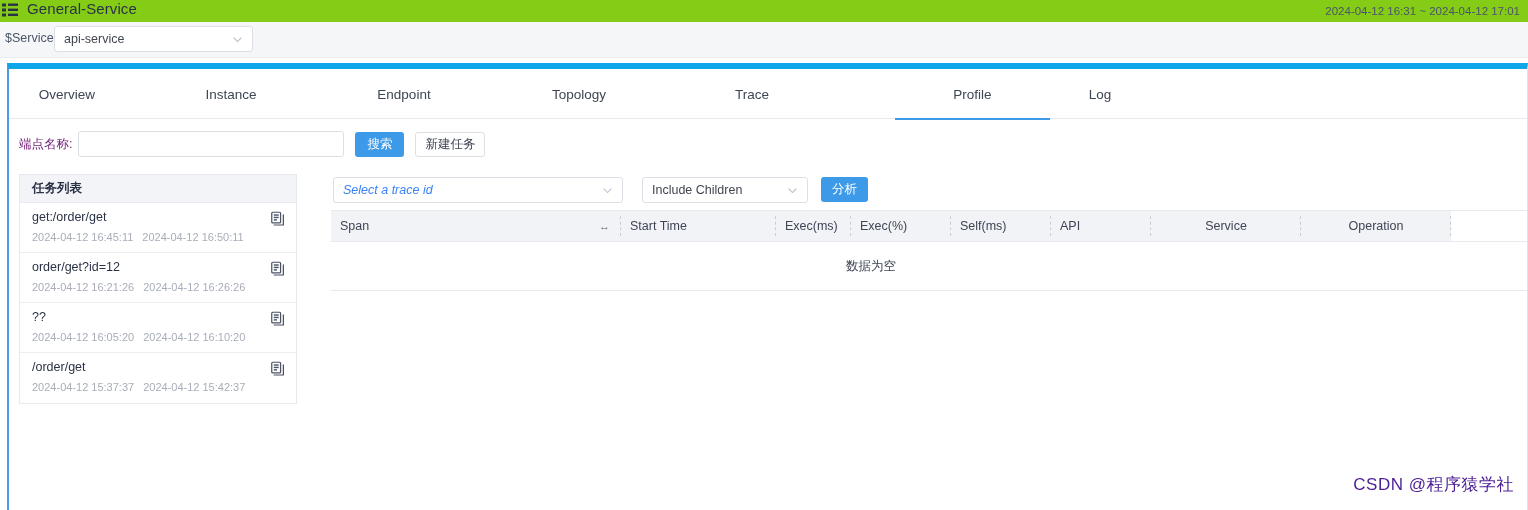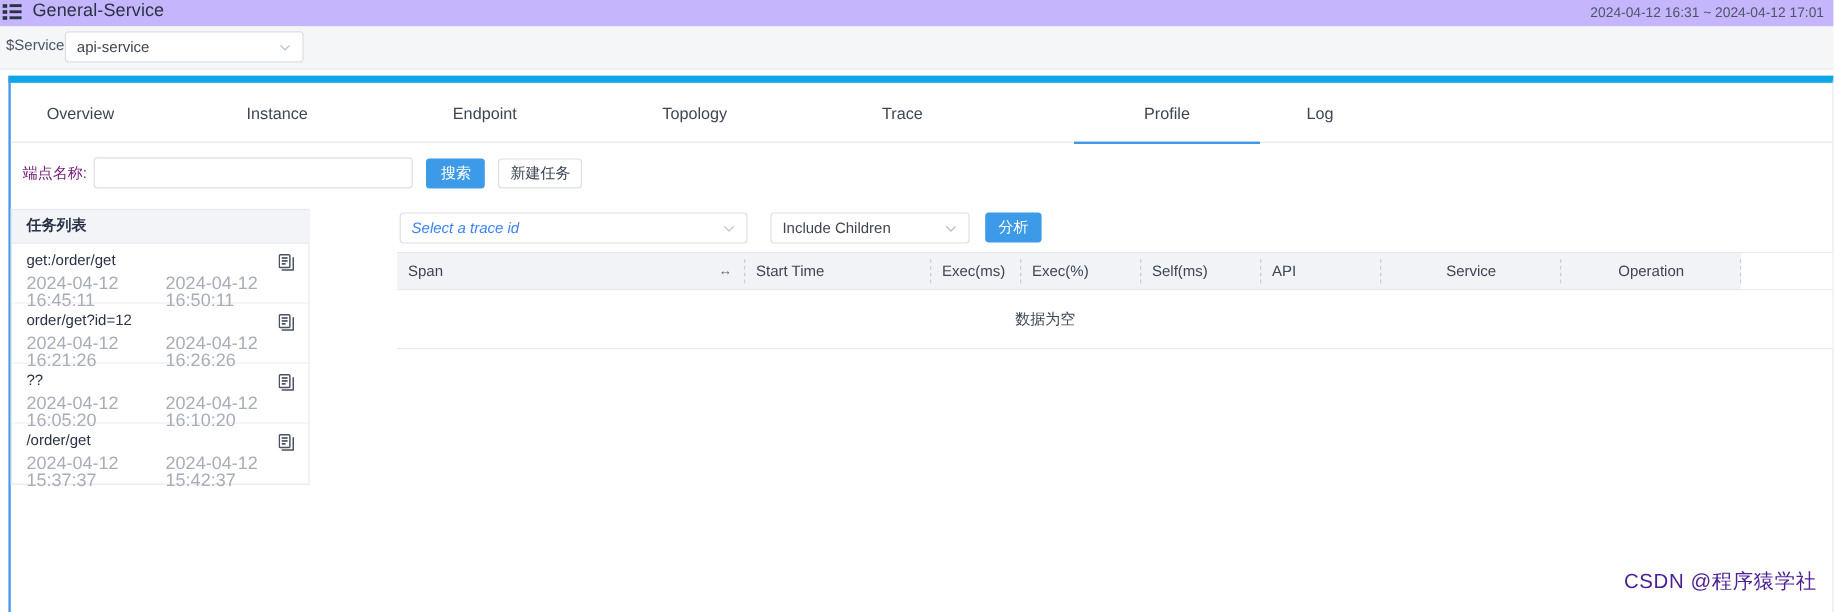--- a/index.html
+++ b/index.html
@@ -8,21 +8,21 @@
     width: 1528px; height: 510px;
     background: #ffffff;
     font-family: "Liberation Sans", "DejaVu Sans", sans-serif;
     overflow: hidden;
   }
   #app { position: relative; width: 1528px; height: 510px; background:#fff; }
 
   
   .topbar {
     position: absolute; left: 0; top: 0; width: 1528px; height: 22px;
-    background: #c4b5fd;
+    background: #84cc16;
     display: flex; align-items: center;
   }
   .menu-icon {
     position: absolute; left: -2px; top: 1px;
     width: 30px; height: 18px;
     display: flex; align-items: center; justify-content: center;
     color: #2b3245;
   }
   .menu-icon svg { display:block; }
   .topbar-title {
@@ -110,22 +110,22 @@
   .btn-default {
     margin-left: 11px;
     height: 25px; min-width: 68px; padding: 0 9px;
     background: #fff; border: 1px solid #dcdfe6; border-radius: 3px;
     color: #3e4554; font-size: 12.5px; cursor: pointer;
     font-family: "Liberation Sans", sans-serif;
   }
 
   
   .tasklist {
-    position: absolute; left: 0; top: 105px;
-    width: 249px;
+    position: absolute; left: 10px; top: 105px;
+    width: 278px;
     border: 1px solid #e6e9ee;
     background: #fff;
   }
   .tasklist-head {
     height: 28px; background: #f3f4f8;
     border-bottom: 1px solid #e6e9ee;
     display: flex; align-items: center;
     padding-left: 12px;
     font-size: 12.5px; font-weight: bold; color: #2b3245;
   }
@@ -133,21 +133,21 @@
     position: relative;
     height: 50px;
     border-bottom: 1px solid #eceef2;
     padding: 6px 12px 0 12px;
     cursor: pointer;
   }
   .task-item:last-child { border-bottom: none; }
   .task-name { font-size: 12.5px; color: #2b3245; line-height: 16px; }
   .task-times {
     margin-top: 5px;
-    font-size: 15px; color: #a8adb8; line-height: 14px;
+    font-size: 11px; color: #a8adb8; line-height: 14px;
     display: flex; gap: 9px; align-items: flex-end;
   }
   .copy-icon {
     position: absolute; right: 10px; top: 8px;
     width: 15px; height: 16px; color: #4a5163; cursor: pointer;
   }
   .copy-icon svg { display: block; }
 
   
   .pane { position: absolute; left: 322px; top: 105px; right: 0; }

